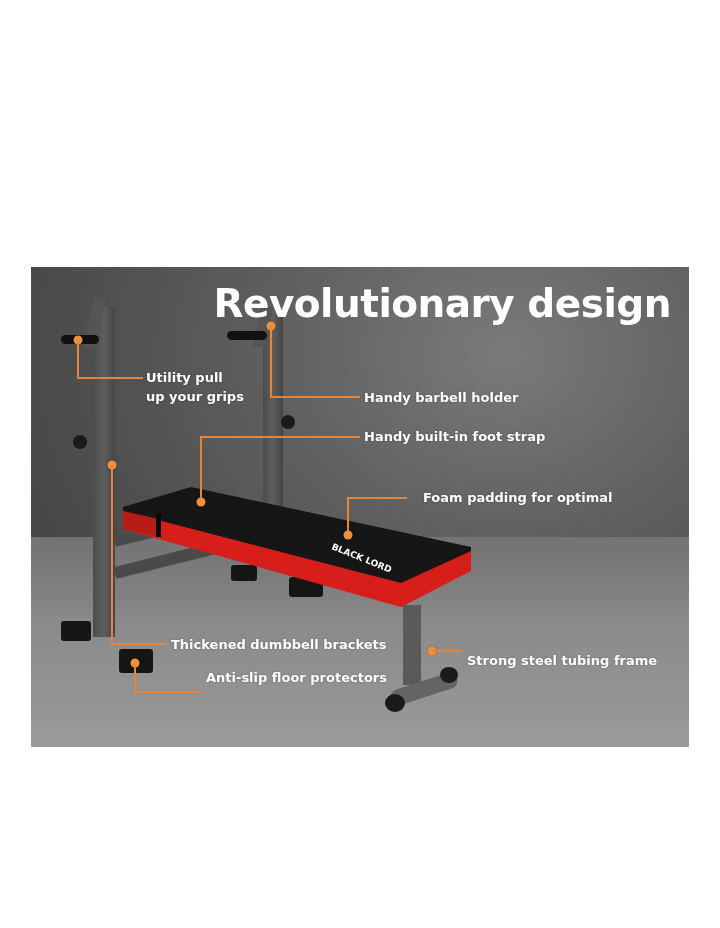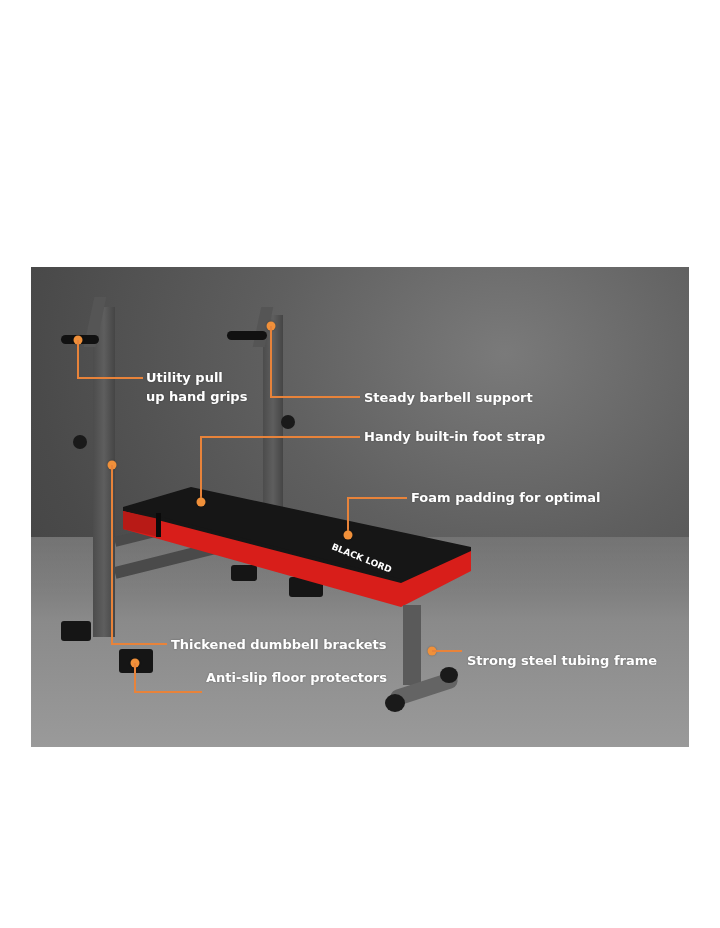--- a/index.html
+++ b/index.html
@@ -62,50 +62,51 @@
       <rect x="125" y="246" width="5" height="24" fill="#0a0a0a"></rect>
       <text x="300" y="282" fill="#ffffff" font-size="9" font-weight="bold" transform="rotate(22 300 282)" font-family="DejaVu Sans, sans-serif">BLACK LORD</text>
 
       <rect x="372" y="338" width="18" height="80" fill="#5a5a5a"></rect>
       <rect x="358" y="414" width="70" height="16" rx="8" fill="#646464" transform="rotate(-18 393 422)"></rect>
       <ellipse cx="364" cy="436" rx="10" ry="9" fill="#1a1a1a"></ellipse>
       <ellipse cx="418" cy="408" rx="9" ry="8" fill="#1a1a1a"></ellipse>
     </svg>
   </div>
 
+  <div class="title">Revolutionary design</div>
 
   <div>
     <div class="dot" style="left:47px;top:73px;"></div>
     <div class="line" style="left:46px;top:73px;width:2px;height:39px;"></div>
     <div class="line" style="left:46px;top:110px;width:66px;height:2px;"></div>
     <div class="label" style="left:115px;top:101px;">
       <div>Utility pull</div>
-      <div>up hand grips</div>
+      <div>up your grips</div>
     </div>
   </div>
 
   <div>
     <div class="dot" style="left:240px;top:59px;"></div>
     <div class="line" style="left:239px;top:59px;width:2px;height:72px;"></div>
     <div class="line" style="left:239px;top:129px;width:90px;height:2px;"></div>
-    <div class="label" style="left:333px;top:121px;">Steady barbell support</div>
+    <div class="label" style="left:333px;top:121px;">Handy barbell holder</div>
   </div>
 
   <div>
     <div class="line" style="left:169px;top:169px;width:2px;height:66px;"></div>
     <div class="line" style="left:169px;top:169px;width:160px;height:2px;"></div>
     <div class="dot" style="left:170px;top:235px;"></div>
     <div class="label" style="left:333px;top:160px;">Handy built-in foot strap</div>
   </div>
 
   <div>
     <div class="line" style="left:316px;top:230px;width:2px;height:38px;"></div>
     <div class="line" style="left:316px;top:230px;width:60px;height:2px;"></div>
     <div class="dot" style="left:317px;top:268px;"></div>
-    <div class="label" style="left:380px;top:221px;">
+    <div class="label" style="left:392px;top:221px;">
       <div>Foam padding for optimal</div>
     </div>
   </div>
 
   <div>
     <div class="dot" style="left:81px;top:198px;"></div>
     <div class="line" style="left:80px;top:198px;width:2px;height:180px;"></div>
     <div class="line" style="left:80px;top:376px;width:56px;height:2px;"></div>
     <div class="label" style="left:140px;top:368px;">Thickened dumbbell brackets</div>
   </div>

